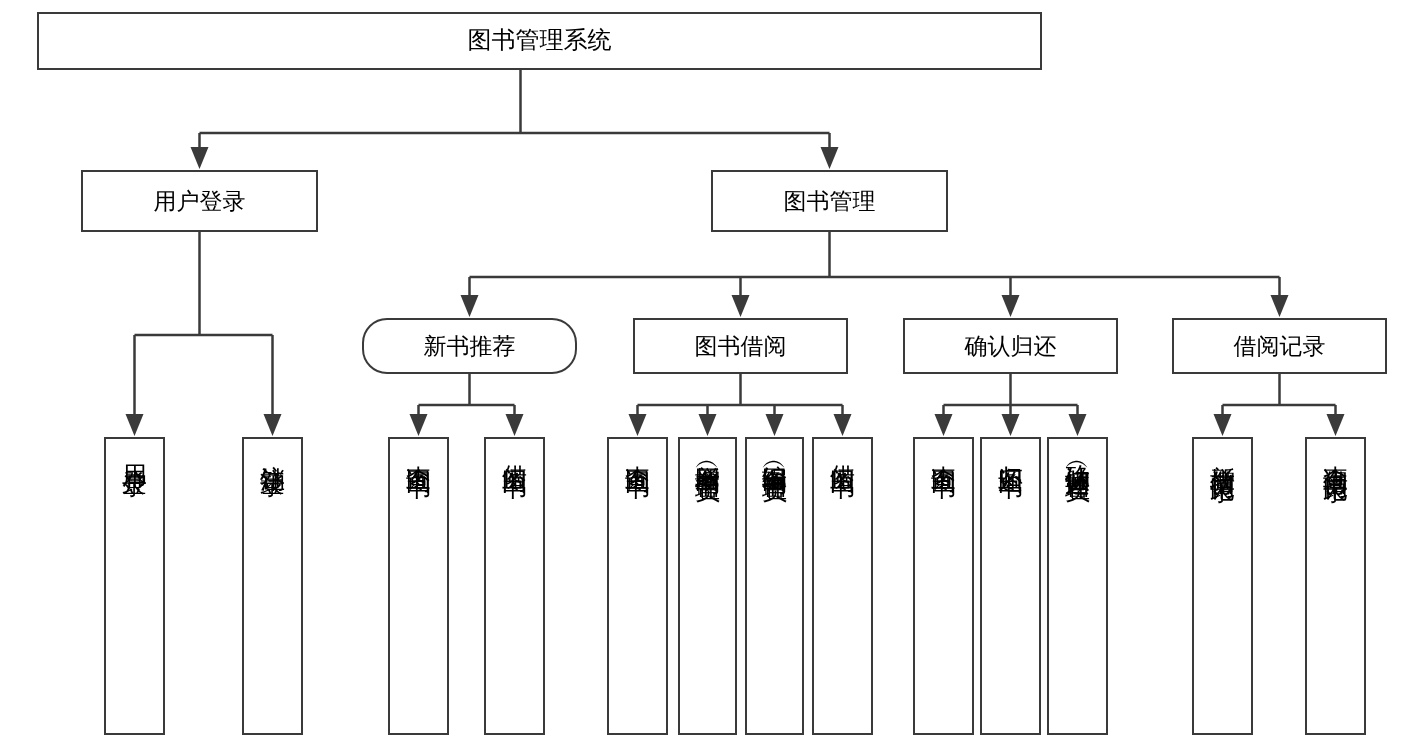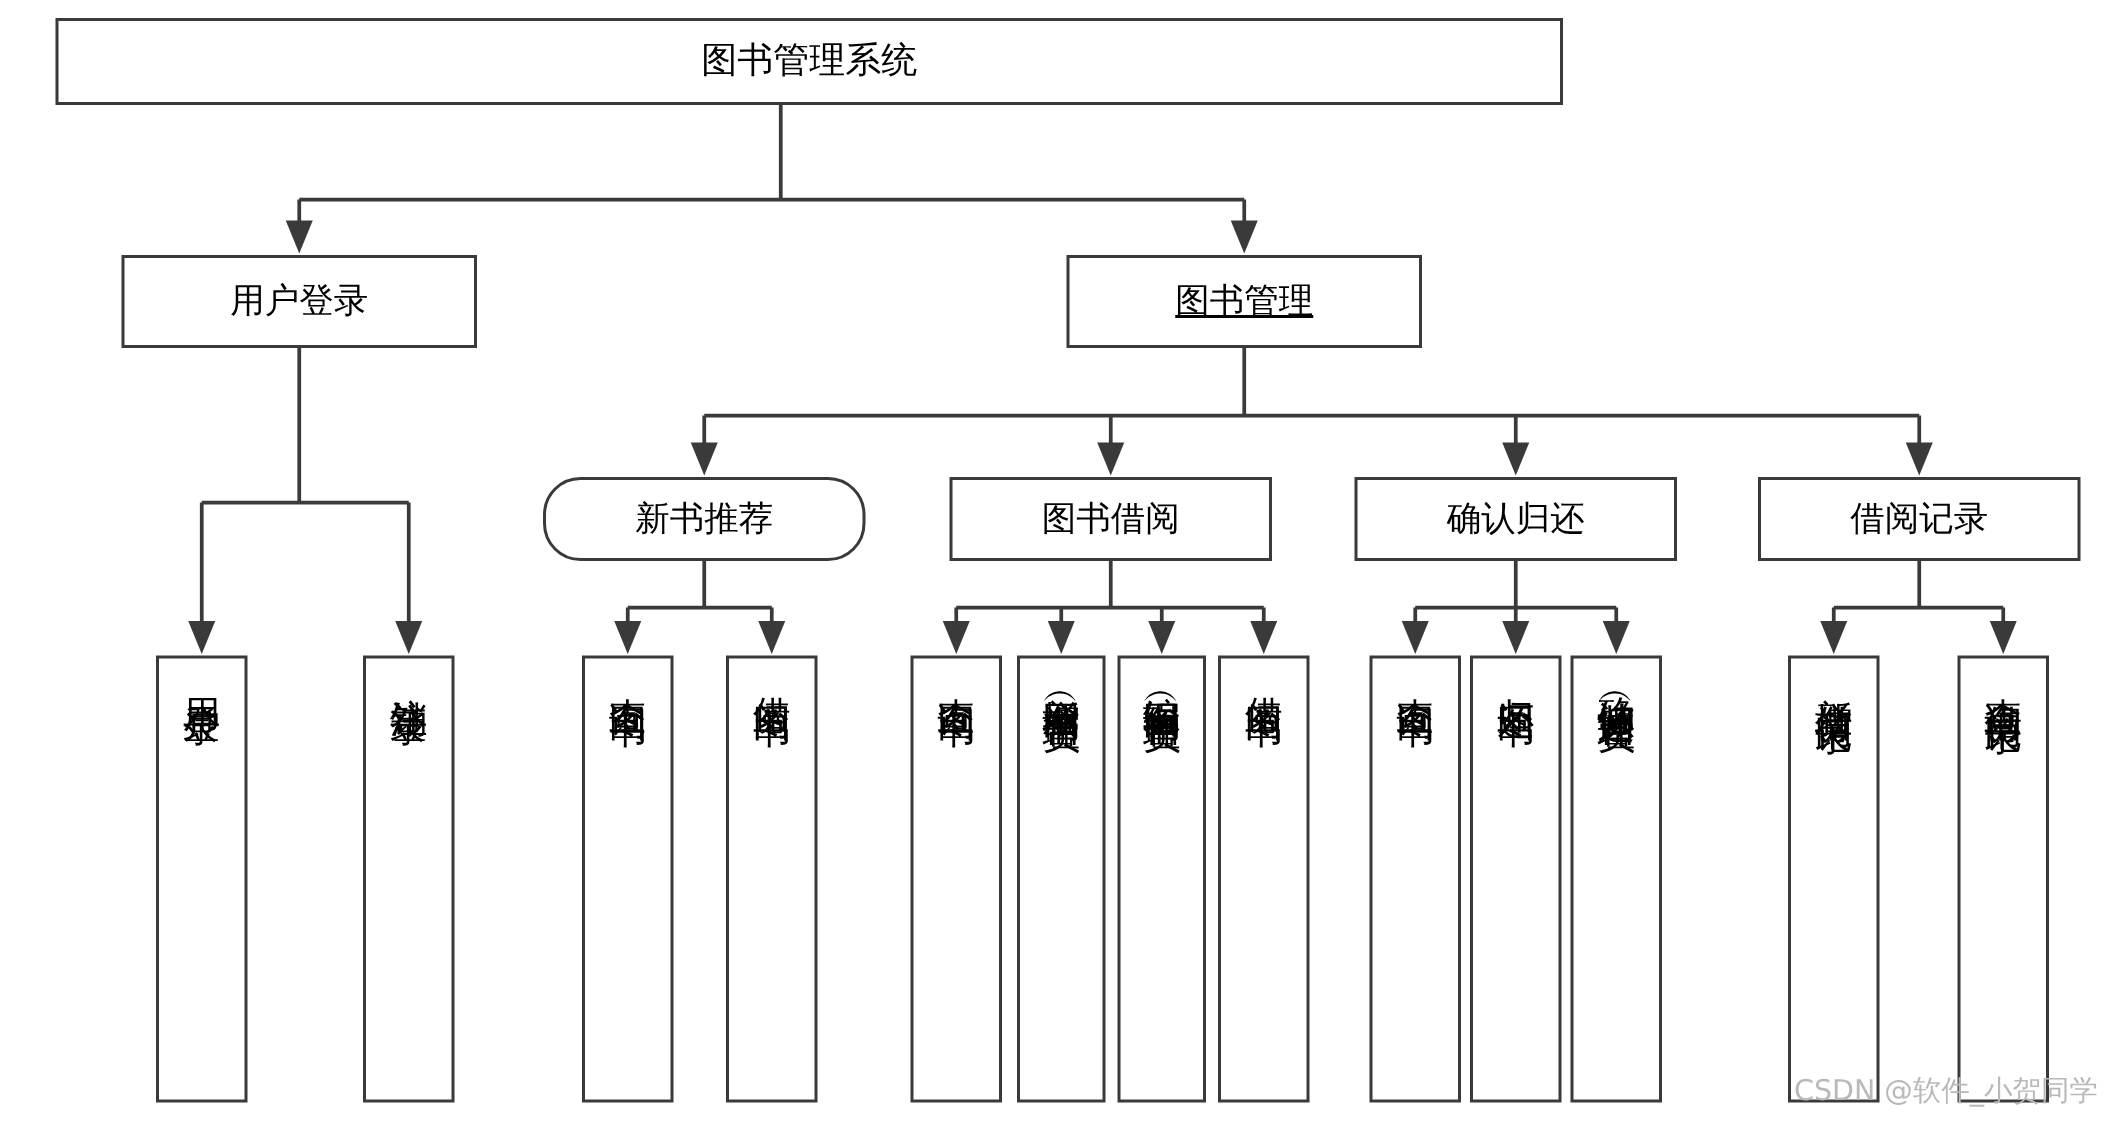--- a/index.html
+++ b/index.html
@@ -132,21 +132,21 @@
       <line x1="1335.5" y1="405" x2="1335.5" y2="416" stroke="#3a3a3a" stroke-width="2.5"></line>
       <polygon points="1326.5,414 1344.5,414 1335.5,436" fill="#3a3a3a"></polygon>
     </svg>
   <div id="nodes">
       <div class="node h root" style="left: 18px; top: 12px; width: 1005px; height: 58px; border-color: rgb(58, 58, 58); background: rgb(255, 255, 255); margin-left: 19px;">
         <span class="lbl" style="color: rgb(0, 0, 0);">图书管理系统</span>
       </div>
       <div class="node h" style="left: 81px; top: 170px; width: 237px; height: 62px; border-color: rgb(58, 58, 58); background: rgb(255, 255, 255);">
         <span class="lbl" style="color: rgb(0, 0, 0);">用户登录</span>
       </div>
-      <div class="node h" style="left: 711px; top: 170px; width: 237px; height: 62px; border-color: rgb(58, 58, 58); background: rgb(255, 255, 255); text-decoration: underline;">
+      <div class="node h" style="left: 711px; top: 170px; width: 237px; height: 62px; border-color: rgb(58, 58, 58); background: rgb(255, 255, 255);">
         <span class="lbl" style="color: rgb(0, 0, 0);">图书管理</span>
       </div>
       <div class="node h" style="left: 362px; top: 318px; width: 215px; height: 56px; border-color: rgb(58, 58, 58); background: rgb(255, 255, 255); border-radius: 25px;">
         <span class="lbl" style="color: rgb(0, 0, 0);">新书推荐</span>
       </div>
       <div class="node h" style="left: 633px; top: 318px; width: 215px; height: 56px; border-color: rgb(58, 58, 58); background: rgb(255, 255, 255);">
         <span class="lbl" style="color: rgb(0, 0, 0); text-align: center;">图书借阅</span>
       </div>
       <div class="node h" style="left: 903px; top: 318px; width: 215px; height: 56px; border-color: rgb(58, 58, 58); background: rgb(255, 255, 255);">
         <span class="lbl" style="color: rgb(0, 0, 0);">确认归还</span>
@@ -187,14 +187,13 @@
       <div class="node v tall" style="left: 1047px; top: 437px; width: 61px; height: 298px; border-color: rgb(58, 58, 58); background: rgb(255, 255, 255);">
         <span class="lbl" style="color: rgb(0, 0, 0);">确认归还（管理员）</span>
       </div>
       <div class="node v" style="left: 1192px; top: 437px; width: 61px; height: 298px; border-color: rgb(58, 58, 58); background: rgb(255, 255, 255);">
         <span class="lbl" style="color: rgb(0, 0, 0);">新增借阅记录</span>
       </div>
       <div class="node v" style="left: 1305px; top: 437px; width: 61px; height: 298px; border-color: rgb(58, 58, 58); background: rgb(255, 255, 255);">
         <span class="lbl" style="color: rgb(0, 0, 0);">查询借阅记录</span>
       </div>
     </div>
-  <div class="watermark" id="watermark" style="left: 1196px; top: 714px; color: rgb(185, 185, 185);">CSDN @软件_小贺同学</div>
 </div>
 
 </body></html>

